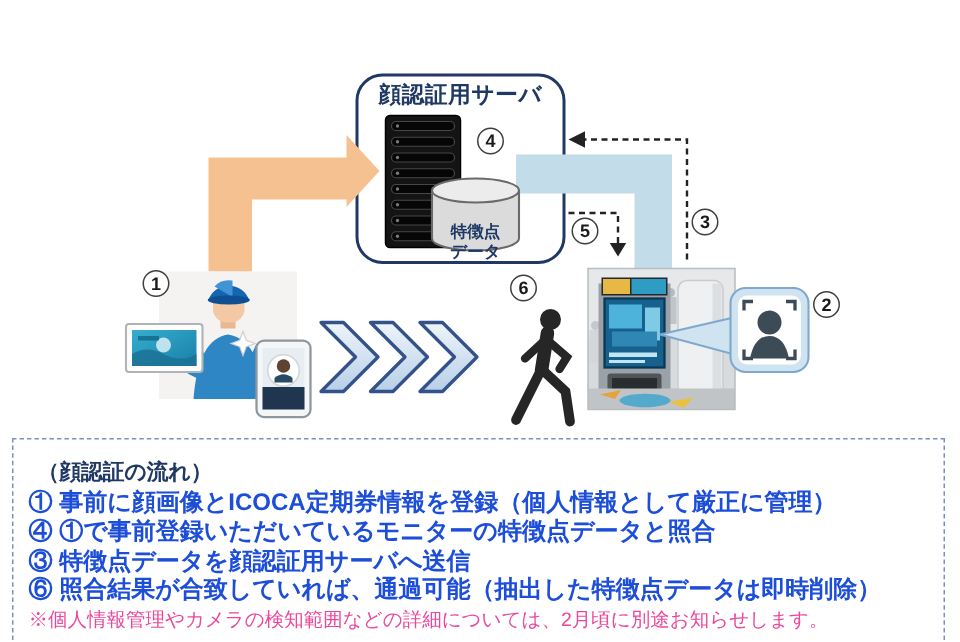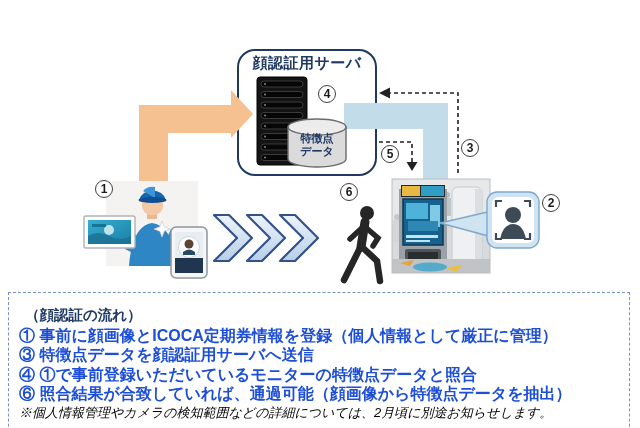--- a/index.html
+++ b/index.html
@@ -14,21 +14,21 @@
     background:#fff;border:2.5px solid #1f3864;border-radius:18px;box-sizing:border-box;z-index:1;
   }
   .server-title{
     position:absolute;left:237px;top:13px;width:140px;text-align:center;
     color:#1f3864;font-size:15px;font-weight:bold;z-index:3;letter-spacing:0.5px;
   }
   
   #draw{position:absolute;left:0;top:0;z-index:2;pointer-events:none;}
   
   .db-label{
-    position:absolute;left:288px;top:91px;width:58px;z-index:3;text-align:center;
+    position:absolute;left:288px;top:108px;width:58px;z-index:3;text-align:center;
     color:#1f3864;font-size:11px;font-weight:bold;line-height:13px;
   }
   
   .badge{
     position:absolute;width:18px;height:18px;border-radius:50%;box-sizing:border-box;
     background:#fff;border:1.5px solid #3f3f3f;color:#1a1a1a;
     font-size:12px;font-weight:bold;display:flex;align-items:center;justify-content:center;
     z-index:4;
   }
   .b1{left:95px;top:139px;}
@@ -37,21 +37,21 @@
   .b4{left:318px;top:44px;}
   .b5{left:381px;top:104px;}
   .b6{left:340px;top:142px;}
   
   .flow-box{
     position:absolute;left:8px;top:251px;width:622px;height:160px;box-sizing:border-box;
     border:1.5px dashed #7a90c4;background:#fff;padding:13px 8px 0 10px;z-index:1;
   }
   .flow-title{color:#1f3864;font-size:14.5px;font-weight:bold;line-height:19.5px;padding-left:6px;}
   .flow-line{color:#1d4ed8;font-size:16px;font-weight:bold;line-height:19.5px;white-space:nowrap;}
-  .flow-note{color:#000000;font-size:13px;font-weight:normal;line-height:18px;white-space:nowrap;font-style:italic;}
+  .flow-note{color:#ec4899;font-size:13px;font-weight:normal;line-height:18px;white-space:nowrap;}
   
   .watermark{
     position:absolute;right:3px;top:396px;z-index:5;
     color:#96989a;font-size:22px;font-weight:bold;letter-spacing:-0.5px;
   }
 </style>
 </head>
 <body>
 
 <div id="stage">
@@ -218,20 +218,20 @@
   <div class="badge b1">1</div>
   <div class="badge b2">2</div>
   <div class="badge b3">3</div>
   <div class="badge b4">4</div>
   <div class="badge b5">5</div>
   <div class="badge b6">6</div>
 
   <div class="flow-box">
     <div class="flow-title">（顔認証の流れ）</div>
     <div class="flow-line">① 事前に顔画像とICOCA定期券情報を登録（個人情報として厳正に管理）</div>
+    <div class="flow-line">④ ①で事前登録いただいているモニターの特徴点データと照合</div>
     <div class="flow-line">③ 特徴点データを顔認証用サーバへ送信</div>
-    <div class="flow-line">④ ①で事前登録いただいているモニターの特徴点データと照合</div>
-    <div class="flow-line">⑥ 照合結果が合致していれば、通過可能（顔画像から特徴点データを抽出）</div>
+    <div class="flow-line">⑥ 照合結果が合致していれば、通過可能（抽出した特徴点データは即時削除）</div>
     <div class="flow-note">※個人情報管理やカメラの検知範囲などの詳細については、2月頃に別途お知らせします。</div>
   </div>
 
 
 </div>
 
 </body></html>

